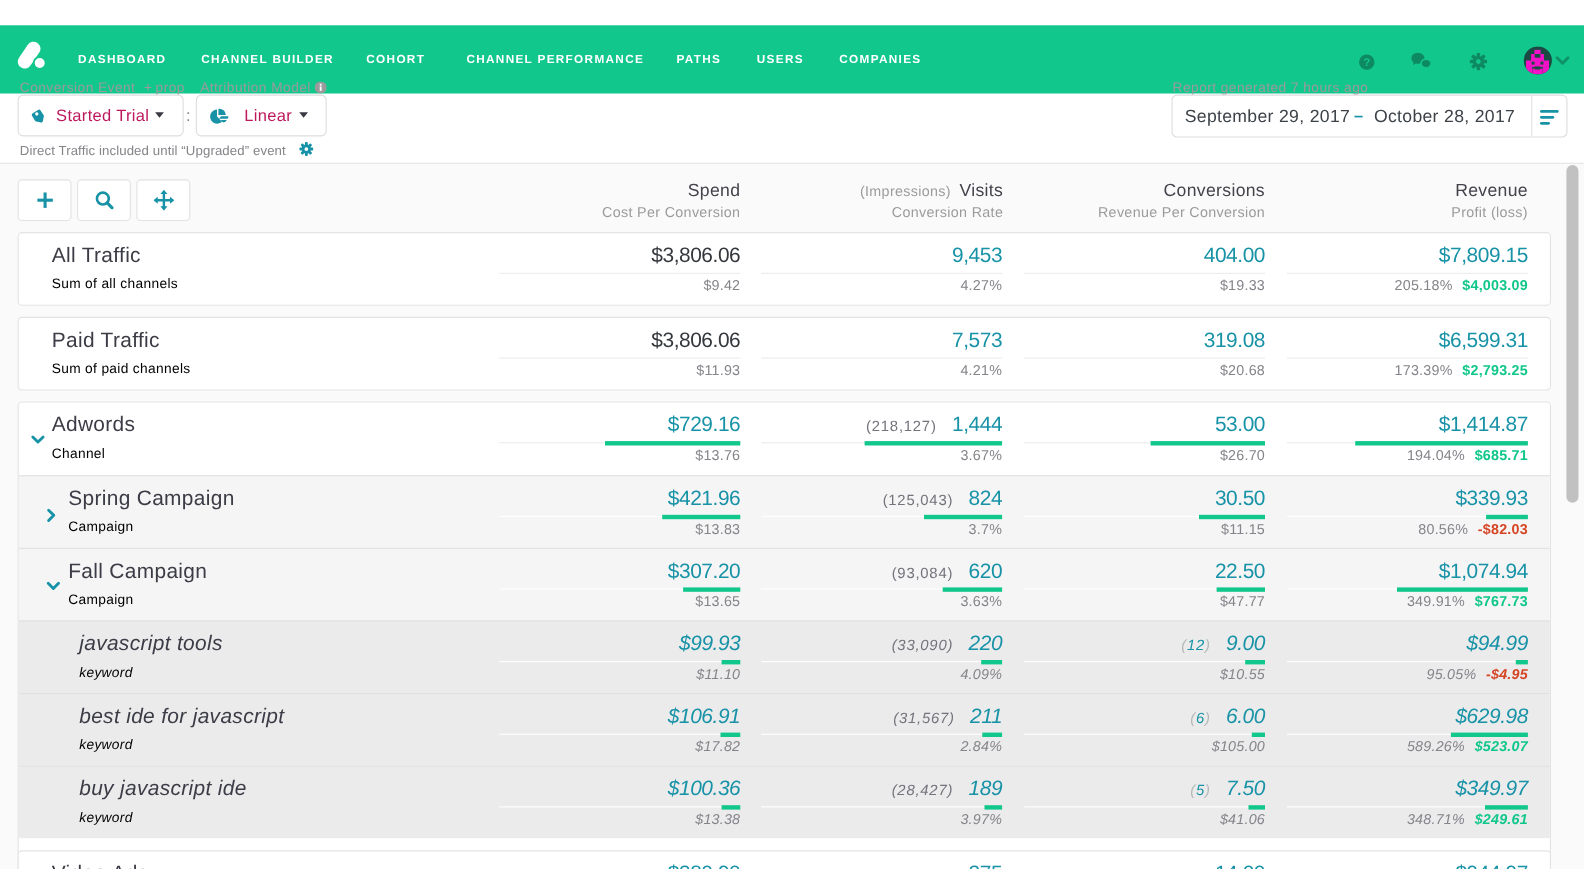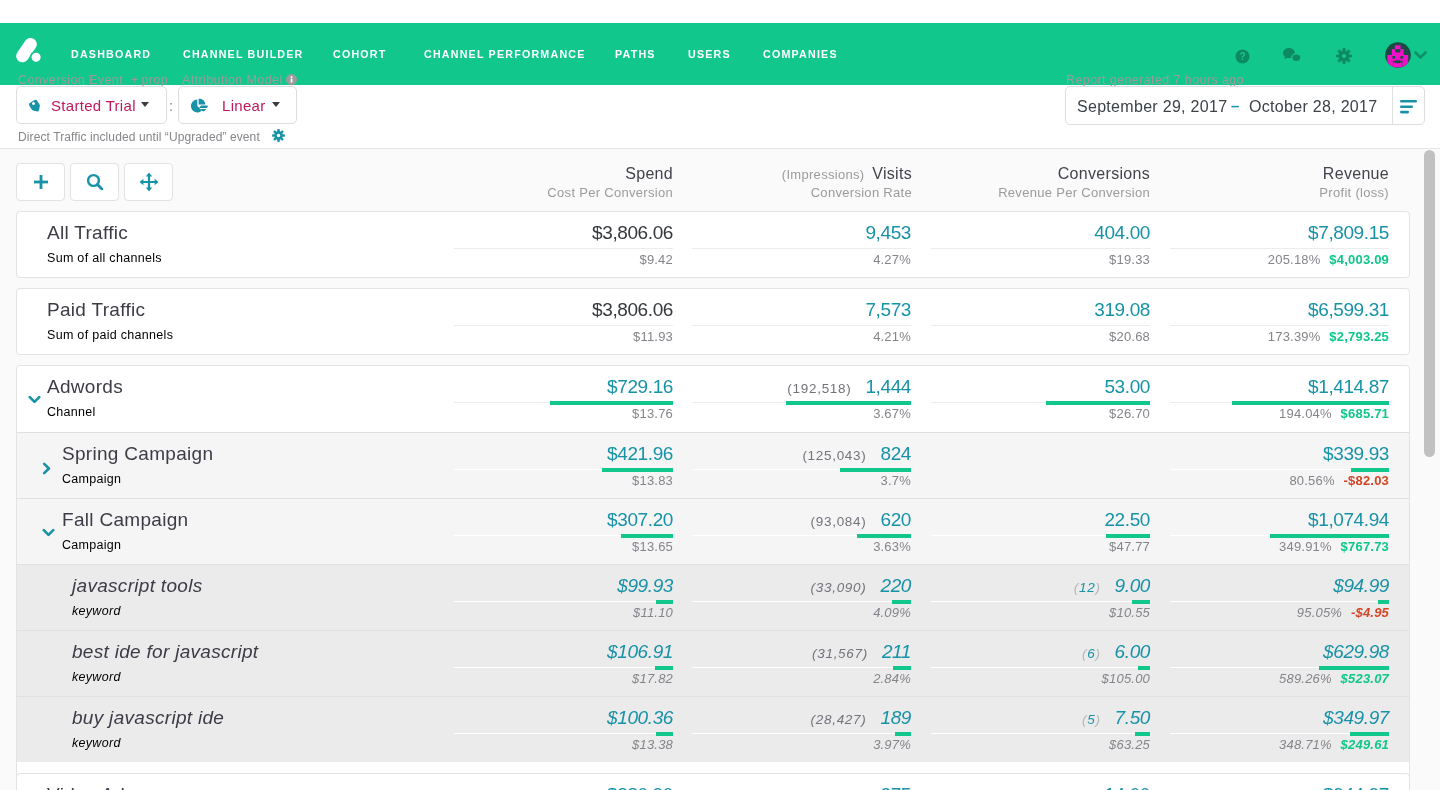--- a/index.html
+++ b/index.html
@@ -282,21 +282,21 @@
         <div class="sublabel" style="left:30px">Channel</div>
         <div class="cell" style="right:736px">
           <div class="main teal">$729.16</div>
           <div class="bar">
             <div class="track"></div>
             <div class="fill" style="width:123px"></div>
           </div>
           <div class="sub">$13.76</div>
         </div>
         <div class="cell" style="right:498px">
-          <div class="main teal"><span class="paren">(192,518)</span>1,444</div>
+          <div class="main teal"><span class="paren">(218,127)</span>1,444</div>
           <div class="bar">
             <div class="track"></div>
             <div class="fill" style="width:125px"></div>
           </div>
           <div class="sub">3.67%</div>
         </div>
         <div class="cell" style="right:259px">
           <div class="main teal">53.00</div>
           <div class="bar">
             <div class="track"></div>
@@ -328,20 +328,28 @@
           <div class="sub">$13.83</div>
         </div>
         <div class="cell" style="right:498px">
           <div class="main teal"><span class="paren">(125,043)</span>824</div>
           <div class="bar">
             <div class="track"></div>
             <div class="fill" style="width:71px"></div>
           </div>
           <div class="sub">3.7%</div>
         </div>
+        <div class="cell" style="right:259px">
+          <div class="main teal">30.50</div>
+          <div class="bar">
+            <div class="track"></div>
+            <div class="fill" style="width:60px"></div>
+          </div>
+          <div class="sub">$11.15</div>
+        </div>
         <div class="cell" style="right:20px">
           <div class="main teal">$339.93</div>
           <div class="bar">
             <div class="track"></div>
             <div class="fill" style="width:38px"></div>
           </div>
           <div class="sub">80.56% <span class="neg">-$82.03</span></div>
         </div>
       </div>
 <div class="row bg1">
@@ -473,21 +481,21 @@
             <div class="fill" style="width:16px"></div>
           </div>
           <div class="sub">3.97%</div>
         </div>
         <div class="cell" style="right:259px">
           <div class="main teal"><span class="paren pc">(<span class="pd">5</span>)</span>7.50</div>
           <div class="bar">
             <div class="track"></div>
             <div class="fill" style="width:15px"></div>
           </div>
-          <div class="sub">$63.25</div>
+          <div class="sub">$41.06</div>
         </div>
         <div class="cell" style="right:20px">
           <div class="main teal">$349.97</div>
           <div class="bar">
             <div class="track"></div>
             <div class="fill" style="width:39px"></div>
           </div>
           <div class="sub">348.71% <span class="pos">$249.61</span></div>
         </div>
       </div>

